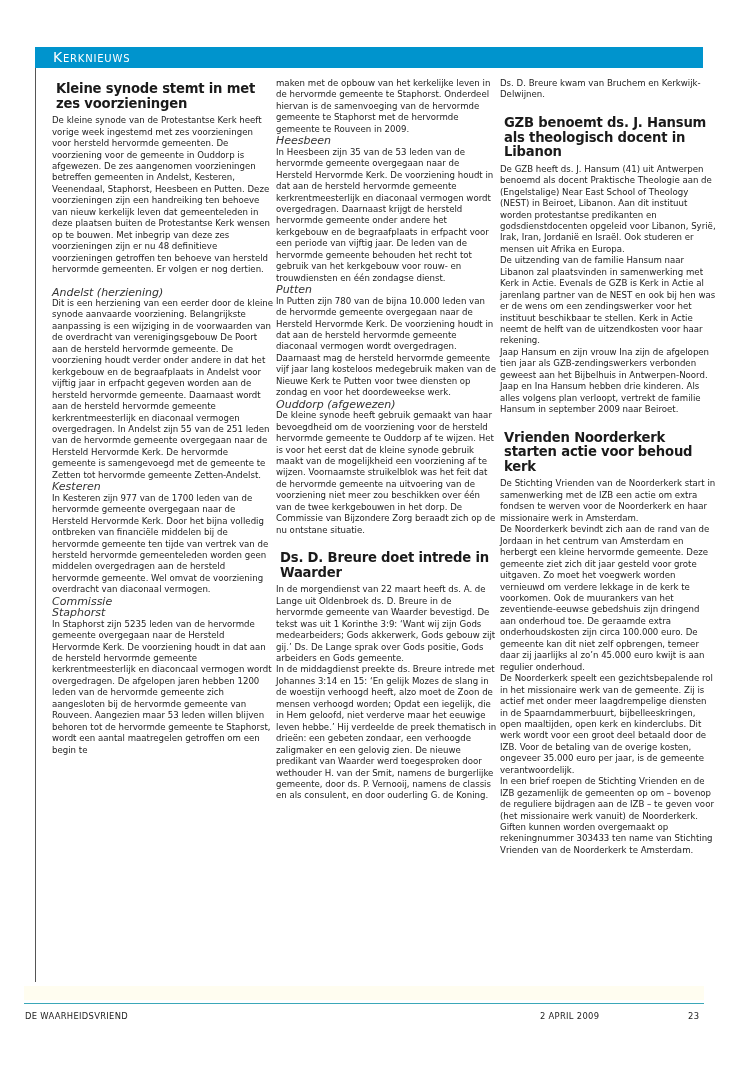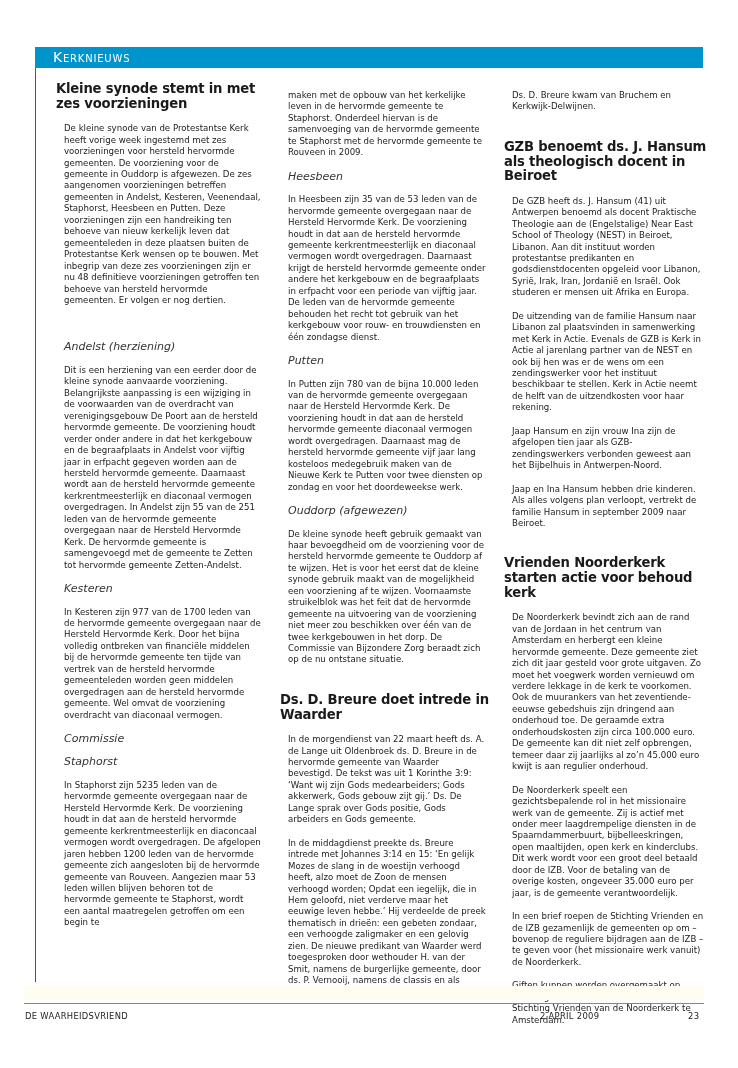--- a/index.html
+++ b/index.html
@@ -10,21 +10,21 @@
                 background:#0094cd; }
   .header-title { position:absolute; left:18px; top:2px; color:#ffffff;
                   font-family:"DejaVu Sans", sans-serif; font-size:14px; letter-spacing:0.8px;
                   font-variant:small-caps; line-height:17px; }
   .left-rule { position:absolute; left:35px; top:68px; width:1px; height:914px; background:#555; }
   .col { position:absolute; top:78px; width:222px; font-size:8.6px; line-height:11.45px;
          font-family:"DejaVu Sans", sans-serif; color:#222; }
   .col1 { left:52px; }
   .col2 { left:276px; }
   .col3 { left:500px; width:216px; }
-  .col p { margin:12px; }
+  .col p { margin:0; }
   .col .sub { font-style:italic; font-size:11px; color:#333; }
   .col h2 { margin:4px; font-size:13.2px; line-height:14.6px; font-weight:bold; color:#1a1a1a;
             font-family:"DejaVu Sans", sans-serif; letter-spacing:-0.2px; }
   .gap { height:11px; }
   .footer-rule { position:absolute; left:24px; top:1003px; width:680px; height:1px; background:#3aa7b8; }
   .footer { position:absolute; top:1011px; font-size:8.4px; letter-spacing:0.3px; color:#222;
             font-family:"DejaVu Sans", sans-serif; }
   .footer-left { left:25px;text-align:right; }
   .footer-date { left:540px; }
   .footer-page { left:688px; }
@@ -63,27 +63,28 @@
     <p>De kleine synode heeft gebruik gemaakt van haar bevoegdheid om de voorziening voor de hersteld hervormde gemeente te Ouddorp af te wijzen. Het is voor het eerst dat de kleine synode gebruik maakt van de mogelijkheid een voorziening af te wijzen. Voornaamste struikelblok was het feit dat de hervormde gemeente na uitvoering van de voorziening niet meer zou beschikken over één van de twee kerkgebouwen in het dorp. De Commissie van Bijzondere Zorg beraadt zich op de nu ontstane situatie.</p>
     <div class="gap"></div>
     <h2>Ds. D. Breure  doet intrede in Waarder</h2>
     <p>In de morgendienst van 22 maart heeft ds. A. de Lange uit Oldenbroek ds. D. Breure in de hervormde gemeente van Waarder bevestigd. De tekst was uit 1 Korinthe 3:9: ‘Want wij zijn Gods medearbeiders; Gods akkerwerk, Gods gebouw zijt gij.’ Ds. De Lange sprak over Gods positie, Gods arbeiders en Gods gemeente.</p>
     <p>In de middagdienst preekte ds. Breure intrede met Johannes 3:14 en 15: ‘En gelijk Mozes de slang in de woestijn verhoogd heeft, alzo moet de Zoon de mensen verhoogd worden; Opdat een iegelijk, die in Hem geloofd, niet verderve maar het eeuwige leven hebbe.’ Hij verdeelde de preek thematisch in drieën: een gebeten zondaar, een verhoogde zaligmaker en een gelovig zien. De nieuwe predikant van Waarder werd toegesproken door wethouder H. van der Smit, namens de burgerlijke gemeente, door ds. P. Vernooij, namens de classis en als consulent, en door ouderling G. de Koning.</p>
   </div>
 
   <div class="col col3">
     <p>Ds. D. Breure kwam van Bruchem en Kerkwijk-Delwijnen.</p>
     <div class="gap"></div>
-    <h2>GZB benoemt ds. J. Hansum als theologisch docent in Beiroet</h2>
+    <h2>GZB benoemt ds. J. Hansum als theologisch docent in Libanon</h2>
     <p>De GZB heeft ds. J. Hansum (41) uit Antwerpen benoemd als docent Praktische Theologie aan de (Engelstalige) Near East School of Theology (NEST) in Beiroet, Libanon. Aan dit instituut worden protestantse predikanten en godsdienstdocenten opgeleid voor Libanon, Syrië, Irak, Iran, Jordanië en Israël. Ook studeren er mensen uit Afrika en Europa.</p>
     <p>De uitzending van de familie Hansum naar Libanon zal plaatsvinden in samenwerking met Kerk in Actie. Evenals de GZB is Kerk in Actie al jarenlang partner van de NEST en ook bij hen was er de wens om een zendingswerker voor het instituut beschikbaar te stellen. Kerk in Actie neemt de helft van de uitzendkosten voor haar rekening.</p>
     <p>Jaap Hansum en zijn vrouw Ina zijn de afgelopen tien jaar als GZB-zendingswerkers verbonden geweest aan het Bijbelhuis in Antwerpen-Noord.</p>
     <p>Jaap en Ina Hansum hebben drie kinderen. Als alles volgens plan verloopt, vertrekt de familie Hansum in september 2009 naar Beiroet.</p>
     <div class="gap"></div>
     <h2>Vrienden Noorderkerk starten actie voor behoud kerk</h2>
+    <p>De Stichting Vrienden van de Noorderkerk start in samenwerking met de IZB een actie om extra fondsen te werven voor de Noorderkerk en haar missionaire werk in Amsterdam.</p>
     <p>De Noorderkerk bevindt zich aan de rand van de Jordaan in het centrum van Amsterdam en herbergt een kleine hervormde gemeente. Deze gemeente ziet zich dit jaar gesteld voor grote uitgaven. Zo moet het voegwerk worden vernieuwd om verdere lekkage in de kerk te voorkomen. Ook de muurankers van het zeventiende-eeuwse gebedshuis zijn dringend aan onderhoud toe. De geraamde extra onderhoudskosten zijn circa 100.000 euro. De gemeente kan dit niet zelf opbrengen, temeer daar zij jaarlijks al zo’n 45.000 euro kwijt is aan regulier onderhoud.</p>
     <p>De Noorderkerk speelt een gezichtsbepalende rol in het missionaire werk van de gemeente. Zij is actief met onder meer laagdrempelige diensten in de Spaarndammerbuurt, bijbelleeskringen, open maaltijden, open kerk en kinderclubs. Dit werk wordt voor een groot deel betaald door de IZB. Voor de betaling van de overige kosten, ongeveer 35.000 euro per jaar, is de gemeente verantwoordelijk.</p>
     <p>In een brief roepen de Stichting Vrienden en de IZB gezamenlijk de gemeenten op om – bovenop de reguliere bijdragen aan de IZB – te geven voor (het missionaire werk vanuit) de Noorderkerk.</p>
     <p>Giften kunnen worden overgemaakt op rekeningnummer 303433 ten name van Stichting Vrienden van de Noorderkerk te Amsterdam.</p>
   </div>
 
   <div class="tint"></div>
   <div class="footer-rule"></div>
   <div class="footer footer-left">DE WAARHEIDSVRIEND</div>
   <div class="footer footer-date">2 APRIL 2009</div>

